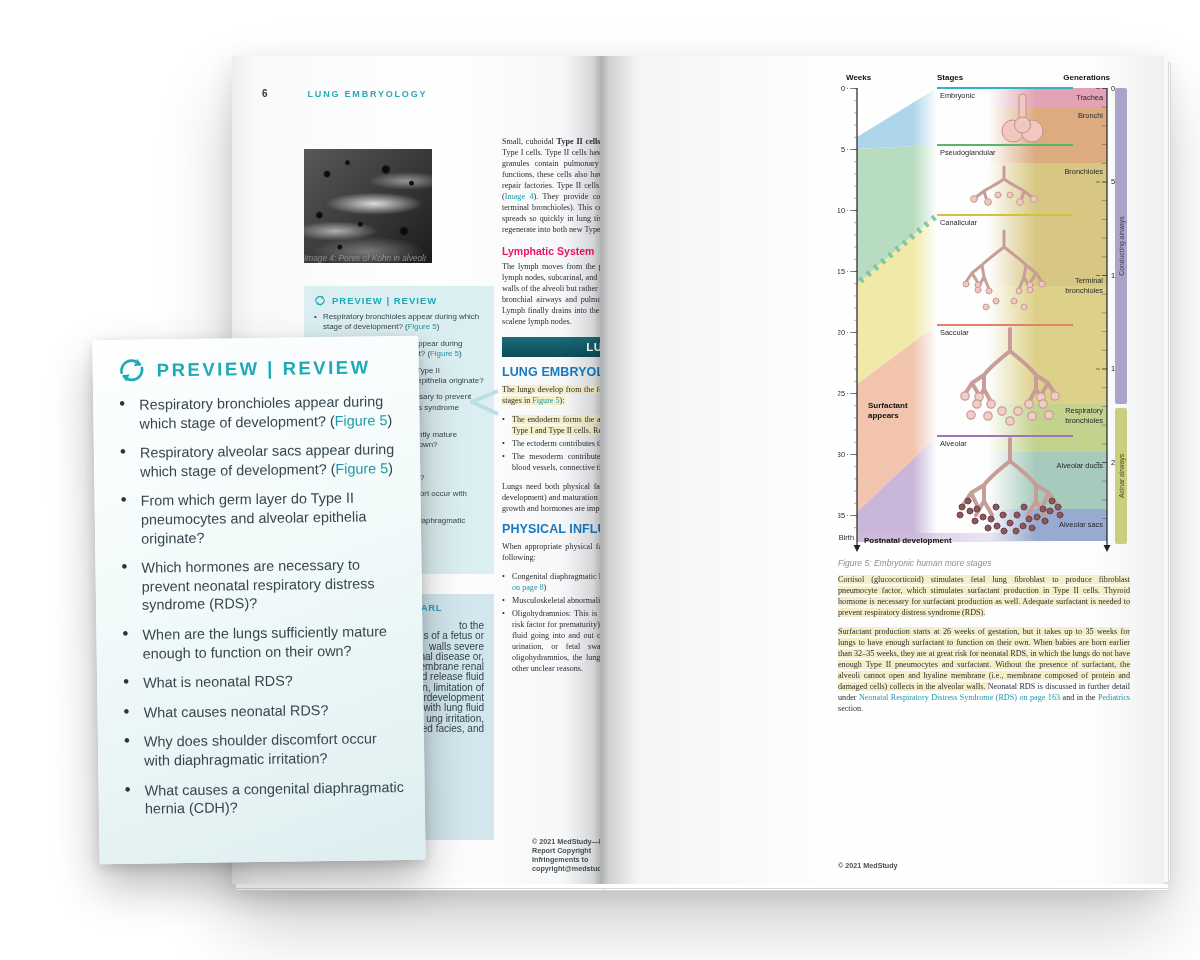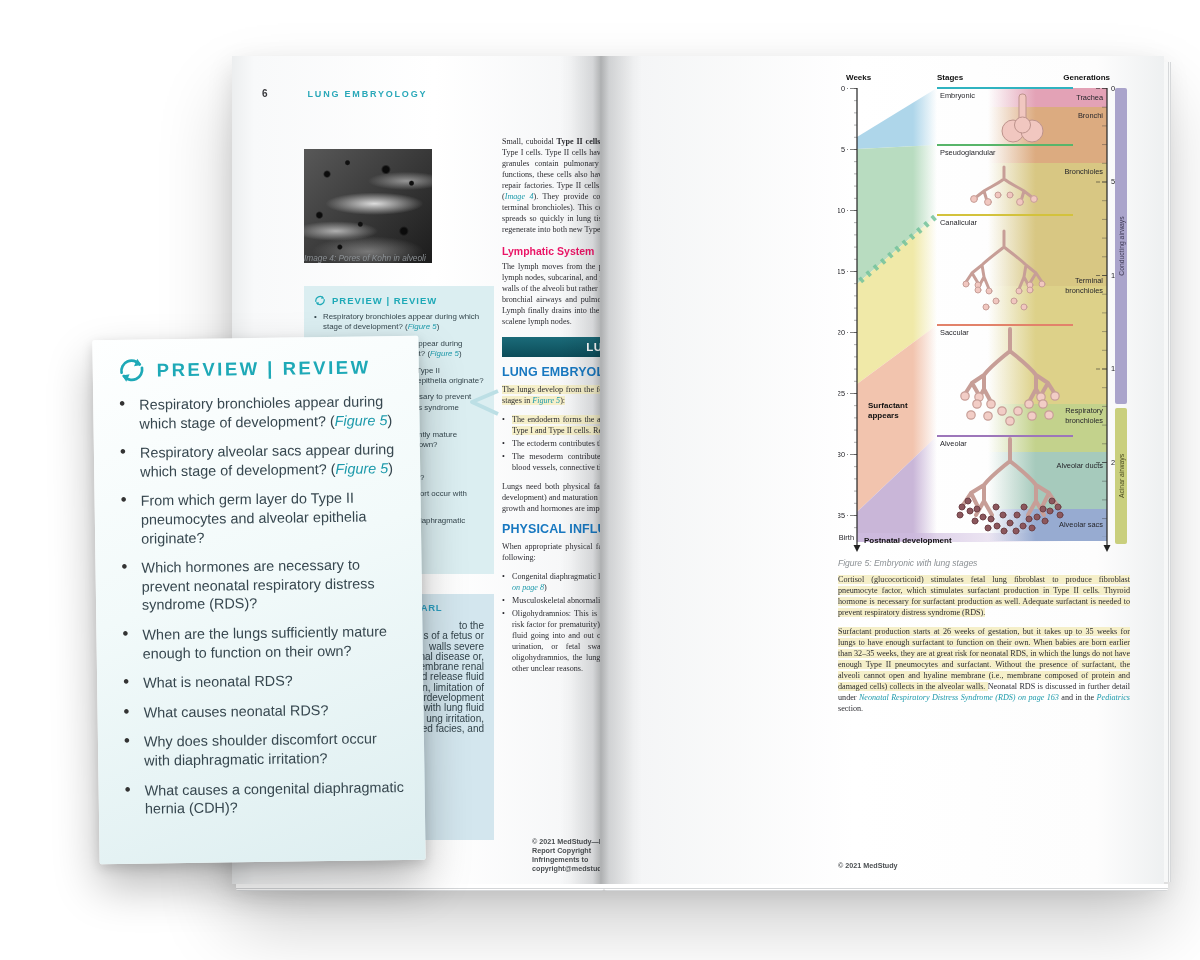--- a/index.html
+++ b/index.html
@@ -37,21 +37,21 @@
        radial-gradient(ellipse 60px 14px at 25% 72%, rgba(205,205,205,.8), transparent 70%),
        radial-gradient(ellipse 55px 13px at 80% 28%, rgba(190,190,190,.7), transparent 70%),
        radial-gradient(ellipse 80px 22px at 50% 90%, rgba(170,170,170,.6), transparent 70%),
        linear-gradient(135deg,#585858,#1c1c1c);}
   .img-caption{position:absolute;left:72px;top:197px;width:170px;font-size:8.3px;font-style:italic;color:#8b9094;}
 
   .col-right{position:absolute;left:270px;top:80px;width:293px;}
   .serif{font-family:"Liberation Serif",serif;font-size:8.15px;line-height:11px;color:#2c2c31;
          text-align:justify;margin:0 0 8px 0;}
   .hl{background:#f5efc9;}
-  .link{color:#1d9aab;font-style:italic;}
+  .link{color:#1d9aab;}
   .h-pink{font-size:10.5px;font-weight:bold;color:#ea1566;margin:10px 0 4px 0;}
   .banner{margin:10px 0 8px 0;height:20px;display:flex;align-items:center;justify-content:center;
      background:linear-gradient(#1b6b79,#0c4c59);color:#fff;font-size:11.5px;font-weight:bold;letter-spacing:.4px;}
   .h-blue{font-size:12.5px;font-weight:bold;color:#1878c0;margin:6px 0 5px 0;letter-spacing:.1px;}
   ul.bl{list-style:none;margin:0 0 8px 0;padding:0;}
   ul.bl li{position:relative;padding-left:10px;margin:0 0 2px 0;}
   ul.bl li::before{content:"•";position:absolute;left:0;top:0;color:#2c2c31;}
   .pg-footer{position:absolute;font-size:7.2px;font-weight:bold;color:#4b4f52;font-family:"Liberation Sans",sans-serif;}
 
   
@@ -406,21 +406,21 @@
       <text x="265" y="397" text-anchor="end" class="fig-label">Alveolar ducts</text>
       <text x="265" y="456" text-anchor="end" class="fig-label">Alveolar sacs</text>
 
       <rect x="277" y="17" width="12" height="316" rx="2" fill="#aaa4cb"></rect>
       <text transform="translate(286,175) rotate(-90)" text-anchor="middle" font-size="6.8" fill="#3f3a55">Conducting airways</text>
       <rect x="277" y="337" width="12" height="136" rx="2" fill="#c9cf7d"></rect>
       <text transform="translate(286,405) rotate(-90)" text-anchor="middle" font-size="6.8" fill="#4c4c22">Acinar airways</text>
     </svg>
 
     <div class="rp-text">
-      <div class="fig-caption">Figure 5: Embryonic with lung stages</div>
+      <div class="fig-caption">Figure 5: Embryonic human more stages</div>
       <p class="serif"><span class="hl">Cortisol (glucocorticoid) stimulates fetal lung fibroblast to produce fibroblast pneumocyte factor, which stimulates surfactant production in Type II cells. Thyroid hormone is necessary for surfactant production as well. Adequate surfactant is needed to prevent respiratory distress syndrome (RDS).</span></p>
       <p class="serif"><span class="hl">Surfactant production starts at 26 weeks of gestation, but it takes up to 35 weeks for lungs to have enough surfactant to function on their own. When babies are born earlier than 32–35 weeks, they are at great risk for neonatal RDS, in which the lungs do not have enough Type II pneumocytes and surfactant. Without the presence of surfactant, the alveoli cannot open and hyaline membrane (i.e., membrane composed of protein and damaged cells) collects in the alveolar walls. </span><span>Neonatal RDS is discussed in further detail under </span><span class="link">Neonatal Respiratory Distress Syndrome (RDS) on page 163</span><span> and in the </span><span class="link">Pediatrics</span><span> section.</span></p>
     </div>
 
     <div class="pg-footer" style="left:238px;top:805px;">© 2021 MedStudy</div>
     <div class="stack-bottom"></div>
     <div class="stack-right"></div>
   </div>
 
   <div class="spine"></div>

